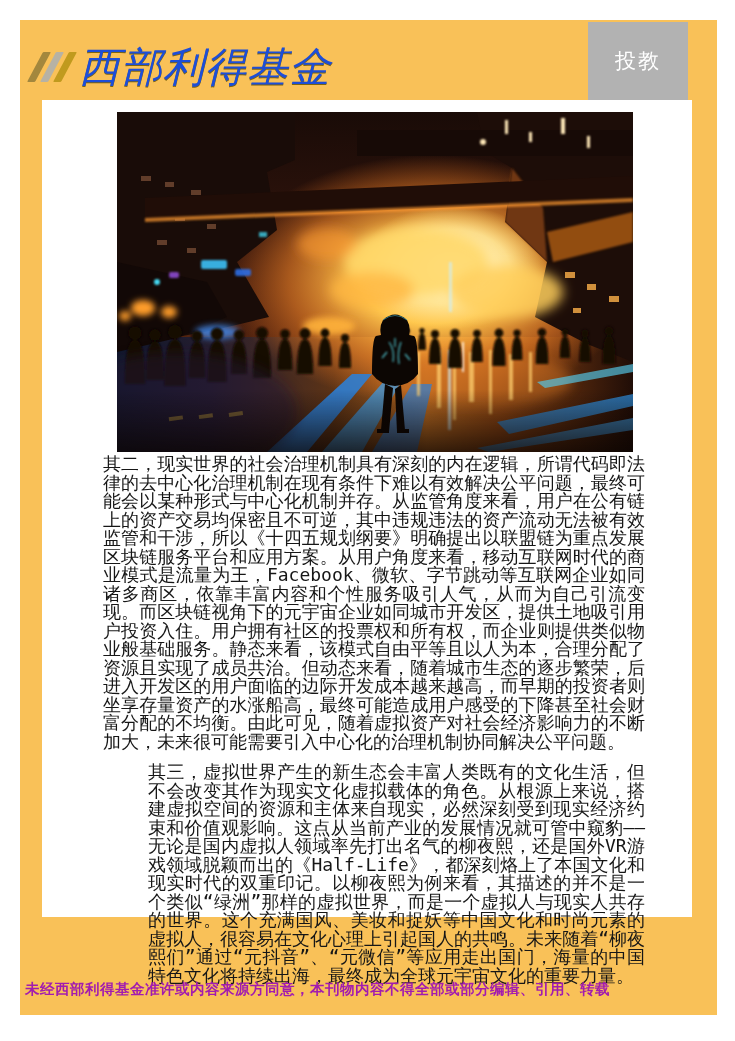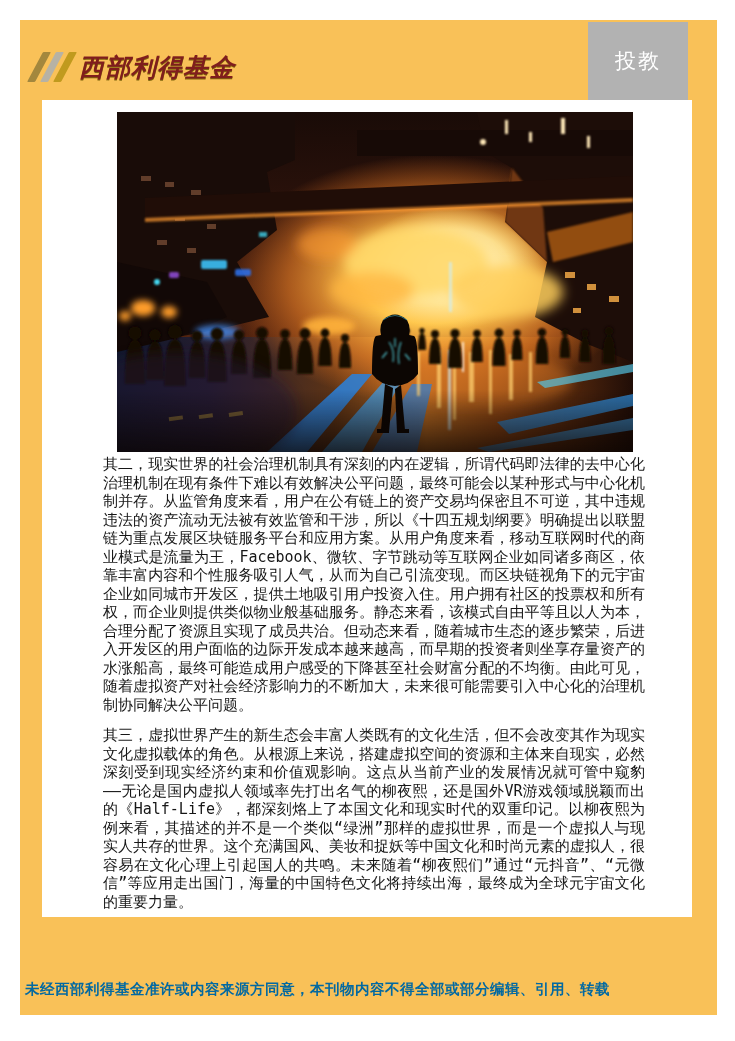--- a/index.html
+++ b/index.html
@@ -19,22 +19,22 @@
     display:flex;align-items:center;
   }
   .slash{
     display:inline-block;width:8px;height:30px;
     transform:skewX(-28deg);margin-right:5px;border-radius:1px;
   }
   .slash.s1{background:#a3873d;}
   .slash.s2{background:#b7b2a4;}
   .slash.s3{background:#c09a1e;margin-right:10px;}
   .logo-text{
-    font-size:25px;font-weight:bold;font-style:italic;
-    color:#7f1d1d;letter-spacing:1px;
+    font-size:41px;font-weight:normal;font-style:italic;
+    color:#1d4ed8;letter-spacing:1px;
     text-shadow:0 1px 0 #80660d;
     white-space:nowrap;
   }
   .badge{
     position:absolute;left:568px;top:2px;width:100px;height:78px;
     background:#B2B2B2;color:#ffffff;
     display:flex;align-items:center;justify-content:center;
     font-size:21px;letter-spacing:2px;
   }
   
@@ -45,30 +45,30 @@
   .hero{
     margin:12px 0 0 75px;width:516px;height:340px;
     overflow:hidden;background:#1a0c08;
   }
   .hero svg{display:block;}
   .article{
     margin:3px 47px 0 61px;
   }
   .article p{
     margin:0;
-    font-size:15px;line-height:18.5px;
+    font-size:18px;line-height:18.5px;
     color:#161616;
     text-align:justify;
     font-family:"DejaVu Sans Mono","Liberation Sans",sans-serif;
   }
-  .article p + p{margin-top:12px;}
+  .article p + p{margin-top:12px;margin-left:45px;}
   
   .footer{
     position:absolute;left:5px;top:960px;width:685px;
-    font-size:14.5px;font-weight:bold;color:#0369a1;
+    font-size:14.5px;font-weight:bold;color:#a21caf;
     letter-spacing:0.5px;white-space:nowrap;
   }
 </style>
 </head>
 <body>
 
 <div class="canvas">
   <div class="page">
 
     <div class="logo">

